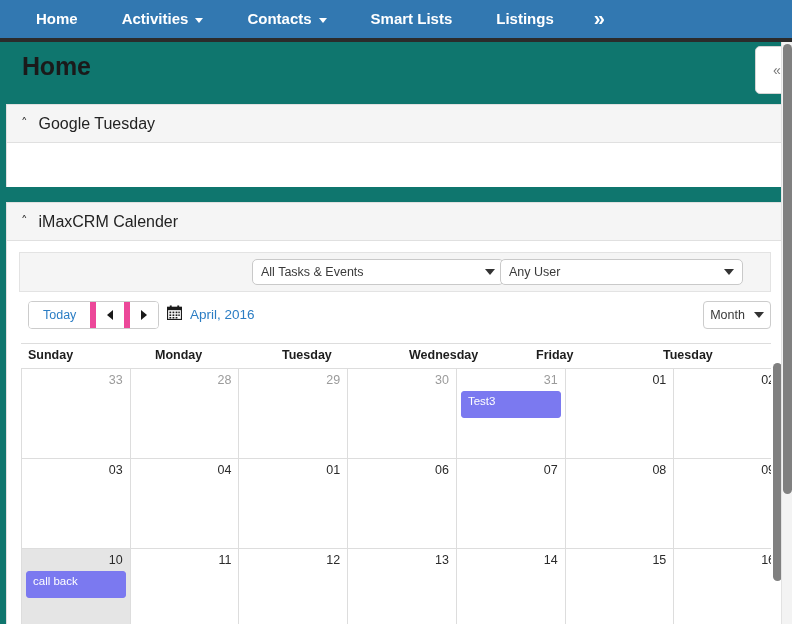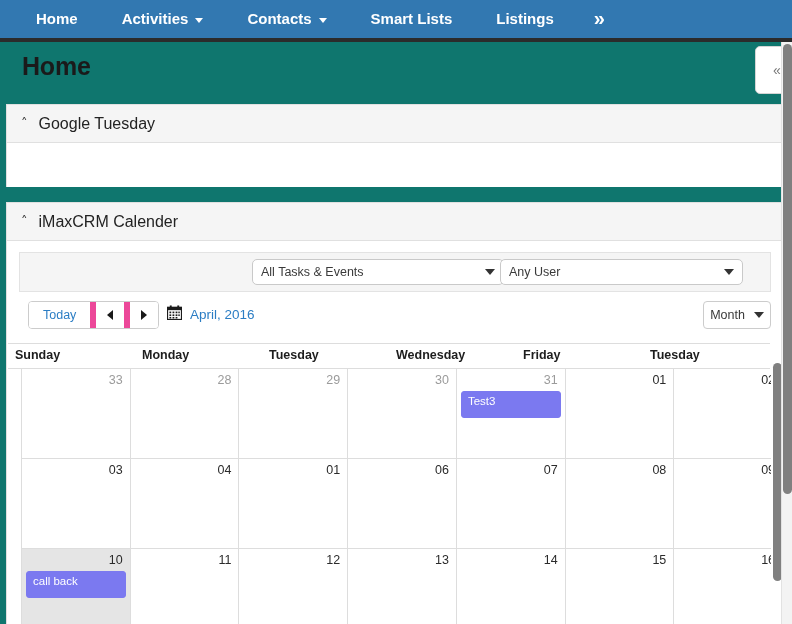--- a/index.html
+++ b/index.html
@@ -284,20 +284,21 @@
     overflow: hidden;
     background: #fff;
   }
   .cal-head-row {
     display: flex;
     border-top: 1px solid #dddddd;
     border-bottom: 1px solid #dddddd;
     height: 24px;
     background: #ffffff;
     width: 762px;
+    margin-left: 13px;
   }
   .cal-head-cell {
     flex: 1 1 0;
     font-size: 12.5px;
     font-weight: bold;
     color: #1d1d1d;
     padding-left: 7px;
     line-height: 23px;
     box-sizing: border-box;
     border-right: 1px solid transparent;

